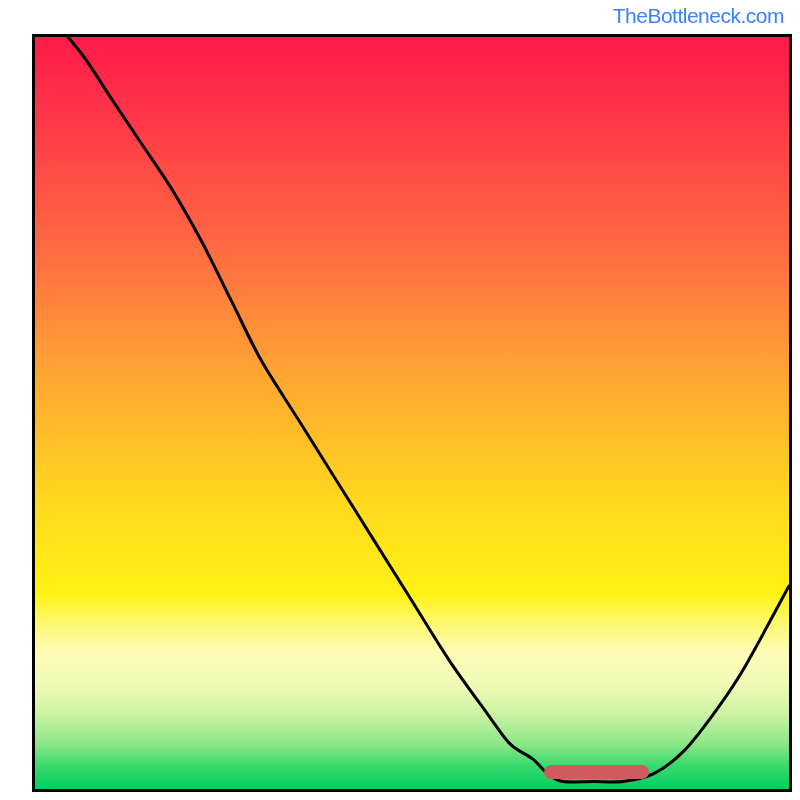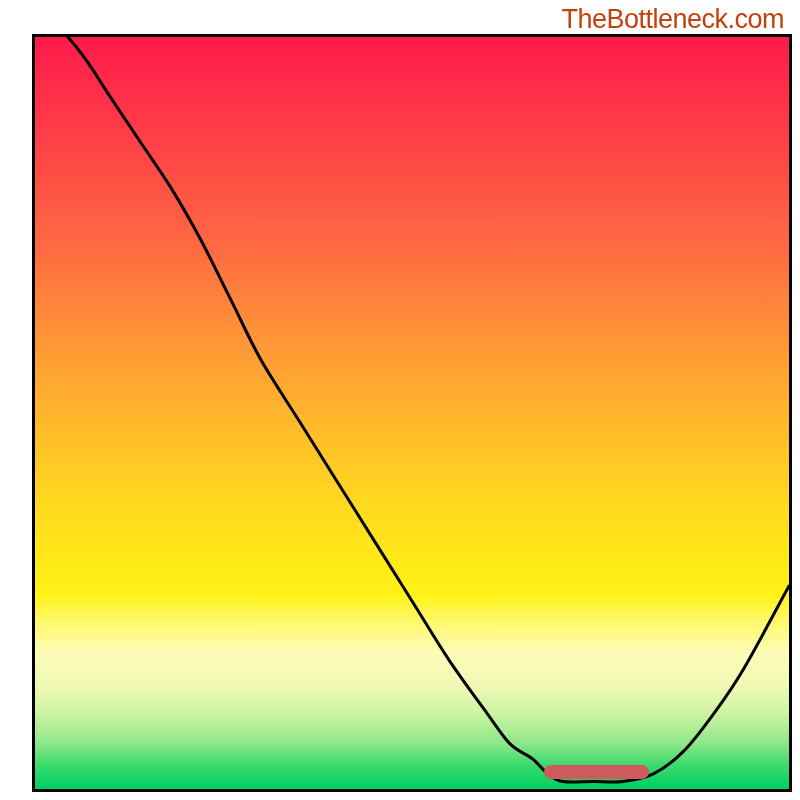--- a/index.html
+++ b/index.html
@@ -11,23 +11,23 @@
     overflow: hidden;
   }
   .gradient {
     position: absolute;
     left: 0; right: 0; top: 0; bottom: 0;
   }
   .watermark {
     position: absolute;
     top: 4px;
     right: 16px;
-    font-size: 27px;
+    font-size: 21px;
     font-weight: 500;
-    color: #c2410c;
+    color: #3b82f6;
     letter-spacing: -0.5px;
   }
   svg.curve {
     position: absolute;
     left: 0; top: 0;
     width: 100%; height: 100%;
     pointer-events: none;
   }
   .marker {
     position: absolute;

